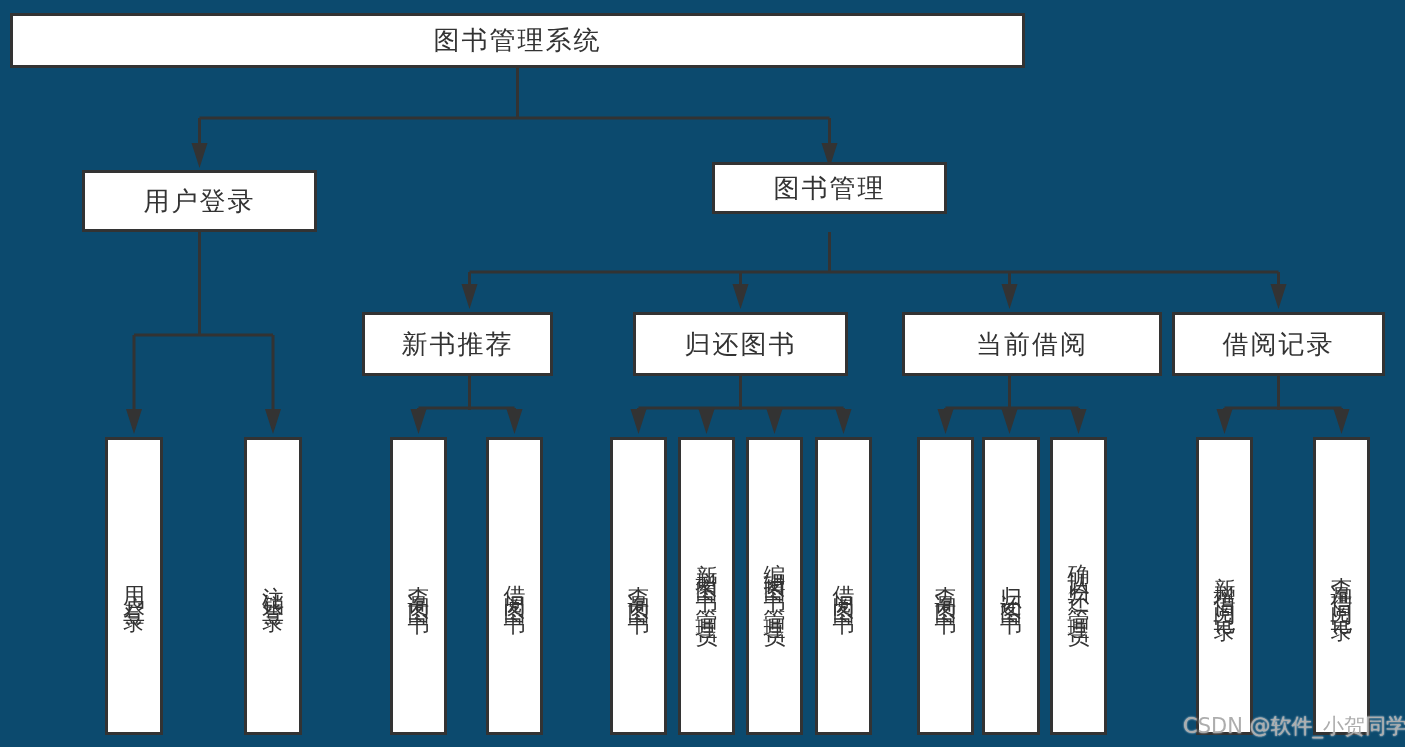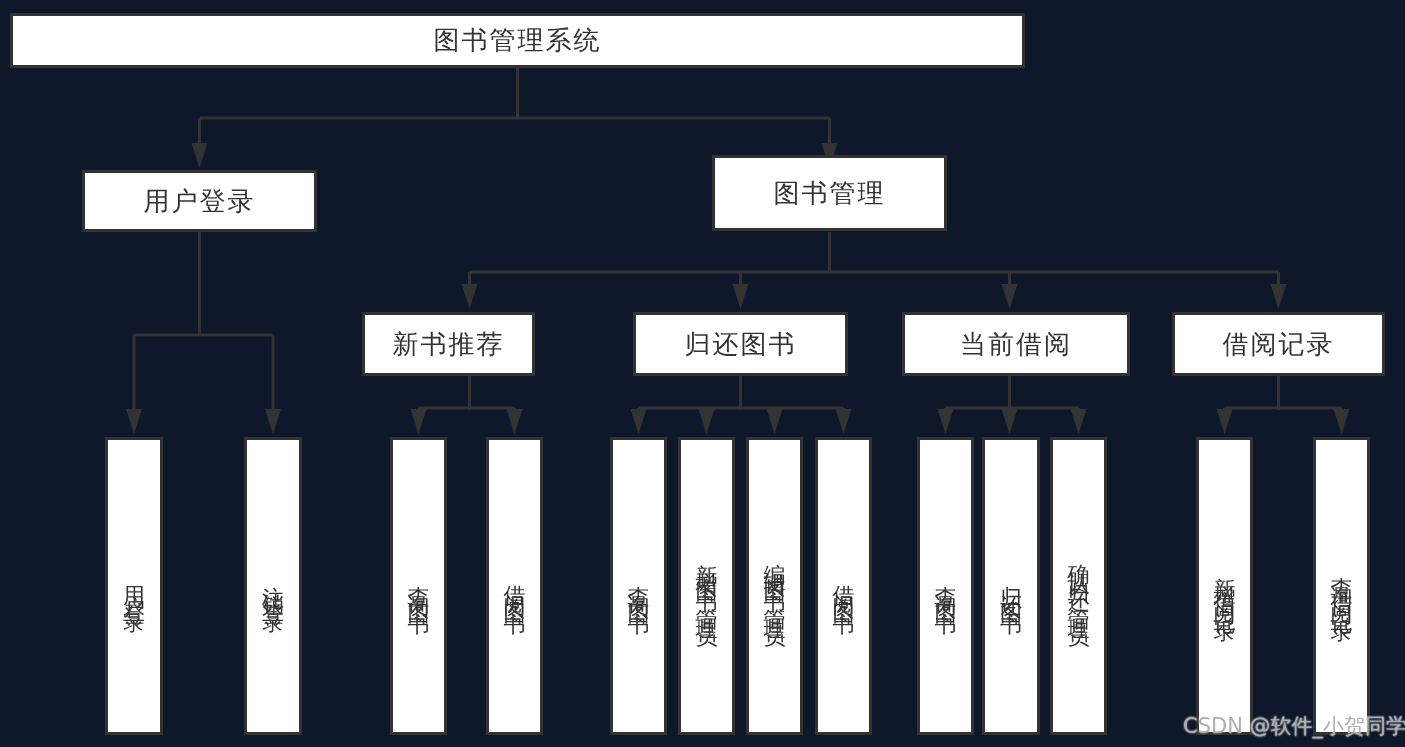--- a/index.html
+++ b/index.html
@@ -1,20 +1,20 @@
 <!DOCTYPE html>
 <html><head>
 <meta charset="utf-8">
 <style>
   html,body{margin:0;padding:0;background:#ffffff;}
   body{
     width:1405px;height:747px;
     font-family:"DejaVu Sans","Liberation Sans",sans-serif;
   }
-  .stage{position:relative;width:1405px;height:747px;background:#0f172a;overflow:hidden;}
+  .stage{position:relative;width:1405px;height:747px;background:#0c4a6e;overflow:hidden;}
   svg.wires{position:absolute;left:0;top:0;z-index:0;}
   .box{
     position:absolute;box-sizing:border-box;
     border:3px solid #333333;background:#ffffff;
     display:flex;align-items:center;justify-content:center;
     z-index:1;
   }
   .hbox .lbl{
     font-size:26px;color:#333333;letter-spacing:2px;white-space:nowrap;
   }
@@ -62,31 +62,31 @@
              M1333.5 409 L1349.5 409 L1341.5 434 Z"></path>
   </svg>
 
   <div class="box hbox" style="left:10px;top:13px;width:1015px;height:55px">
     <span class="lbl">图书管理系统</span>
   </div>
 
   <div class="box hbox" style="left:82px;top:170px;width:235px;height:62px">
     <span class="lbl">用户登录</span>
   </div>
-  <div class="box hbox" style="left:712px;top:155px;width:235px;height:76px">
+  <div class="box hbox" style="left:712px;top:162px;width:235px;height:52px">
     <span class="lbl">图书管理</span>
   </div>
 
-  <div class="box hbox" style="left:362px;top:312px;width:173px;height:64px">
+  <div class="box hbox" style="left:362px;top:312px;width:191px;height:64px">
     <span class="lbl">新书推荐</span>
   </div>
   <div class="box hbox" style="left:633px;top:312px;width:215px;height:64px">
     <span class="lbl">归还图书</span>
   </div>
-  <div class="box hbox" style="left:902px;top:312px;width:228px;height:64px">
+  <div class="box hbox" style="left:902px;top:312px;width:260px;height:64px">
     <span class="lbl">当前借阅</span>
   </div>
   <div class="box hbox" style="left:1172px;top:312px;width:213px;height:64px">
     <span class="lbl">借阅记录</span>
   </div>
 
   <div class="box vbox" style="left:105px;top:437px;width:58px;height:298px">
     <span class="vlbl">用户登录</span>
   </div>
   <div class="box vbox" style="left:244px;top:437px;width:58px;height:298px">

